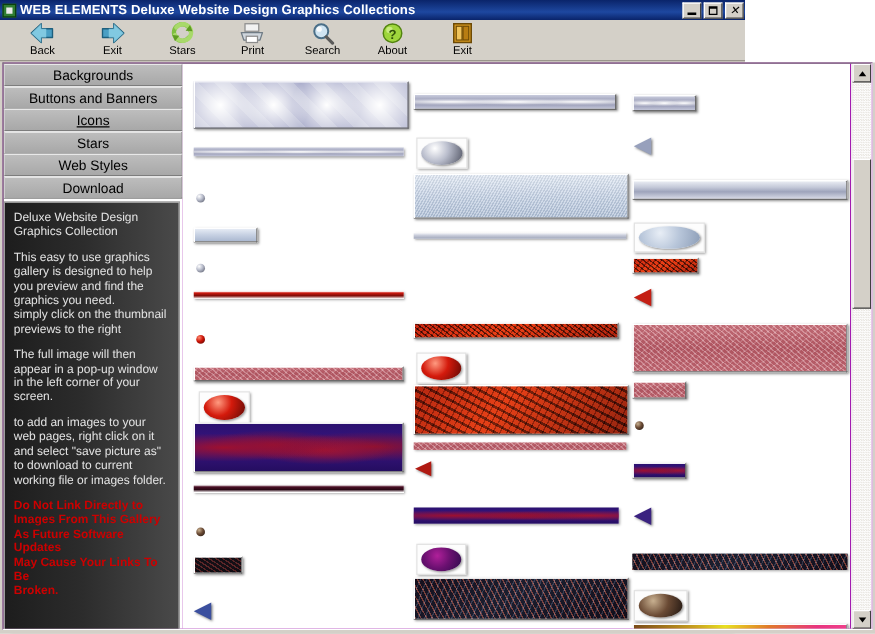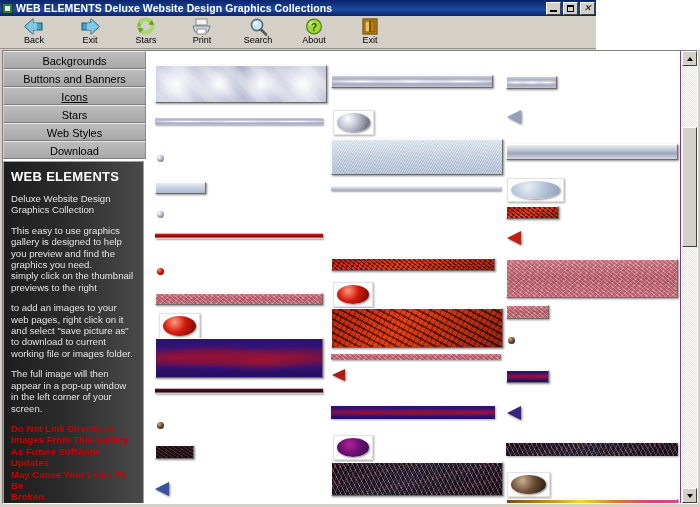--- a/index.html
+++ b/index.html
@@ -370,38 +370,37 @@
           </div>
           <div class="navbtn">
             <span>Web Styles</span>
           </div>
           <div class="navbtn">
             <span>Download</span>
           </div>
         </div>
 
         <div class="infopanel">
-          <div class="ip-title">WEB ELEMENTS</div>
           <div class="ip-p">Deluxe Website Design
 Graphics Collection</div>
           <div class="ip-p">This easy to use graphics
 gallery is designed to help
 you preview and find the
 graphics you need.
 simply click on the thumbnail
 previews to the right</div>
+          <div class="ip-p">The full image will then
+appear in a pop-up window
+in the left corner of your
+screen.</div>
           <div class="ip-p">to add an images to your
 web pages, right click on it
 and select "save picture as"
 to download to current
 working file or images folder.</div>
-          <div class="ip-p">The full image will then
-appear in a pop-up window
-in the left corner of your
-screen.</div>
           <div class="ip-warn">Do Not Link Directly to
 Images From This Gallery
 As Future Software Updates
 May Cause Your Links To Be
 Broken.</div>
         </div>
 
       </div>
 
       <div class="gallery">

